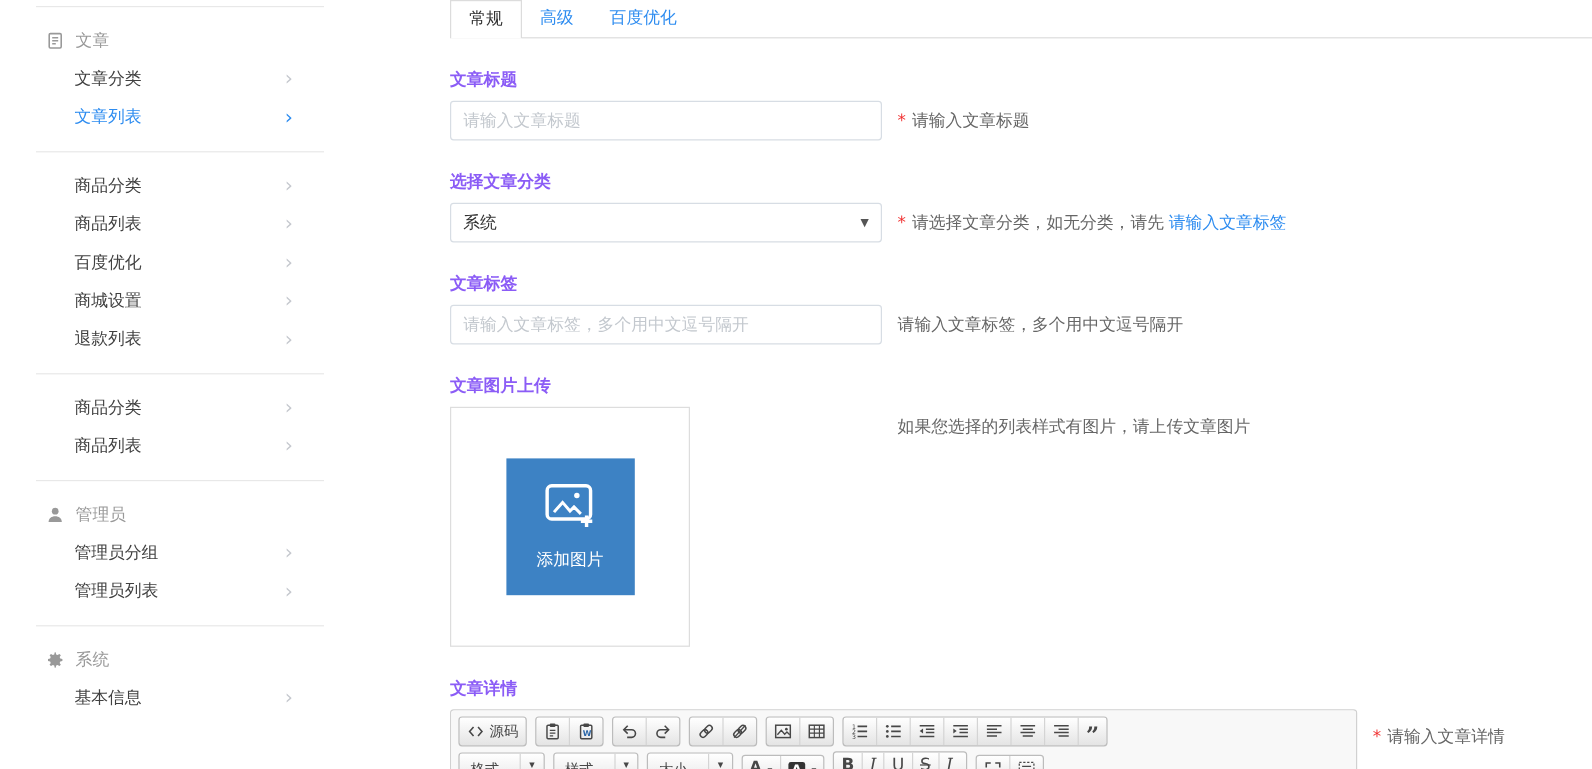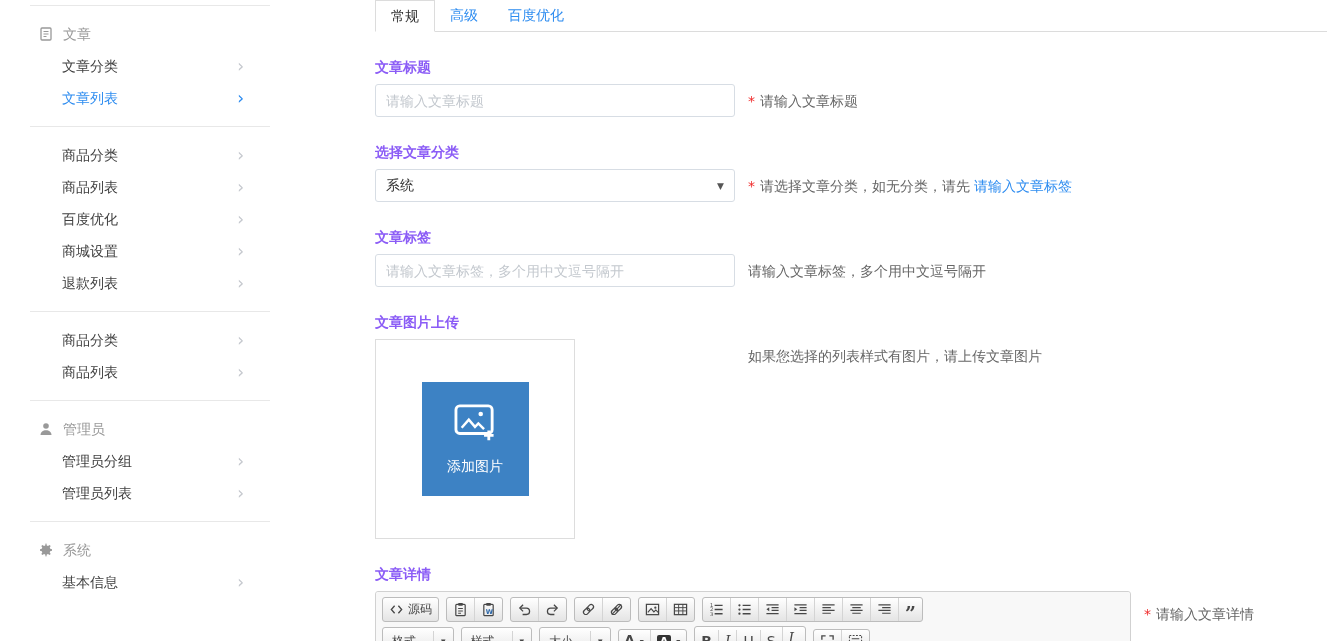--- a/index.html
+++ b/index.html
@@ -46,21 +46,21 @@
   .upload-box{width:200px;height:200px;border:1px solid #ddd;background:#fff;display:flex;
               align-items:center;justify-content:center;cursor:pointer;box-sizing:border-box}
   .upload-btn{width:107px;height:114px;background:#3d82c4;display:flex;flex-direction:column;
               align-items:center;justify-content:center;gap:12px;cursor:pointer}
   .upload-label{color:#fff;font-size:14px}
   
   .editor{width:756px;flex:none;border:1px solid #d1d1d1;border-radius:3px;background:#fff;box-sizing:border-box}
   .toolbar{background:#f8f8f8;padding:5px 6px 6px;border-bottom:1px solid #d1d1d1;border-radius:3px 3px 0 0}
   .tb-row{display:flex;align-items:center;margin-top:4px}
   .tb-row:first-child{margin-top:0}
-  .tb-group{display:inline-flex;align-items:center;border:1px solid #bcbcbc;border-radius:3px;
+  .tb-group{display:inline-flex;align-items:flex-start;border:1px solid #bcbcbc;border-radius:3px;
             background:linear-gradient(#ffffff,#e4e4e4);margin-right:7px;overflow:hidden}
   .tb-btn{display:flex;align-items:center;gap:4px;padding:4px 6px;cursor:pointer;color:#474747;font-size:12px;line-height:15px}
   .tb-btn + .tb-btn{border-left:1px solid #d4d4d4}
   .tb-ic{display:inline-flex;width:15px;height:15px}
   .combo-label{padding:5px 9px;font-size:12px;color:#474747;min-width:32px;cursor:pointer}
   .combo-arrow{padding:5px 7px;border-left:1px solid #d4d4d4;font-size:9px;color:#474747;display:flex;align-items:center;cursor:pointer}
   .mini-arrow{font-size:8px;color:#474747;margin-left:1px}
   .b-bold{font-weight:bold;font-size:14px}
   .b-italic{font-style:italic;font-family:"DejaVu Serif",serif;font-size:14px}
   .b-underline{text-decoration:underline;font-size:14px}

